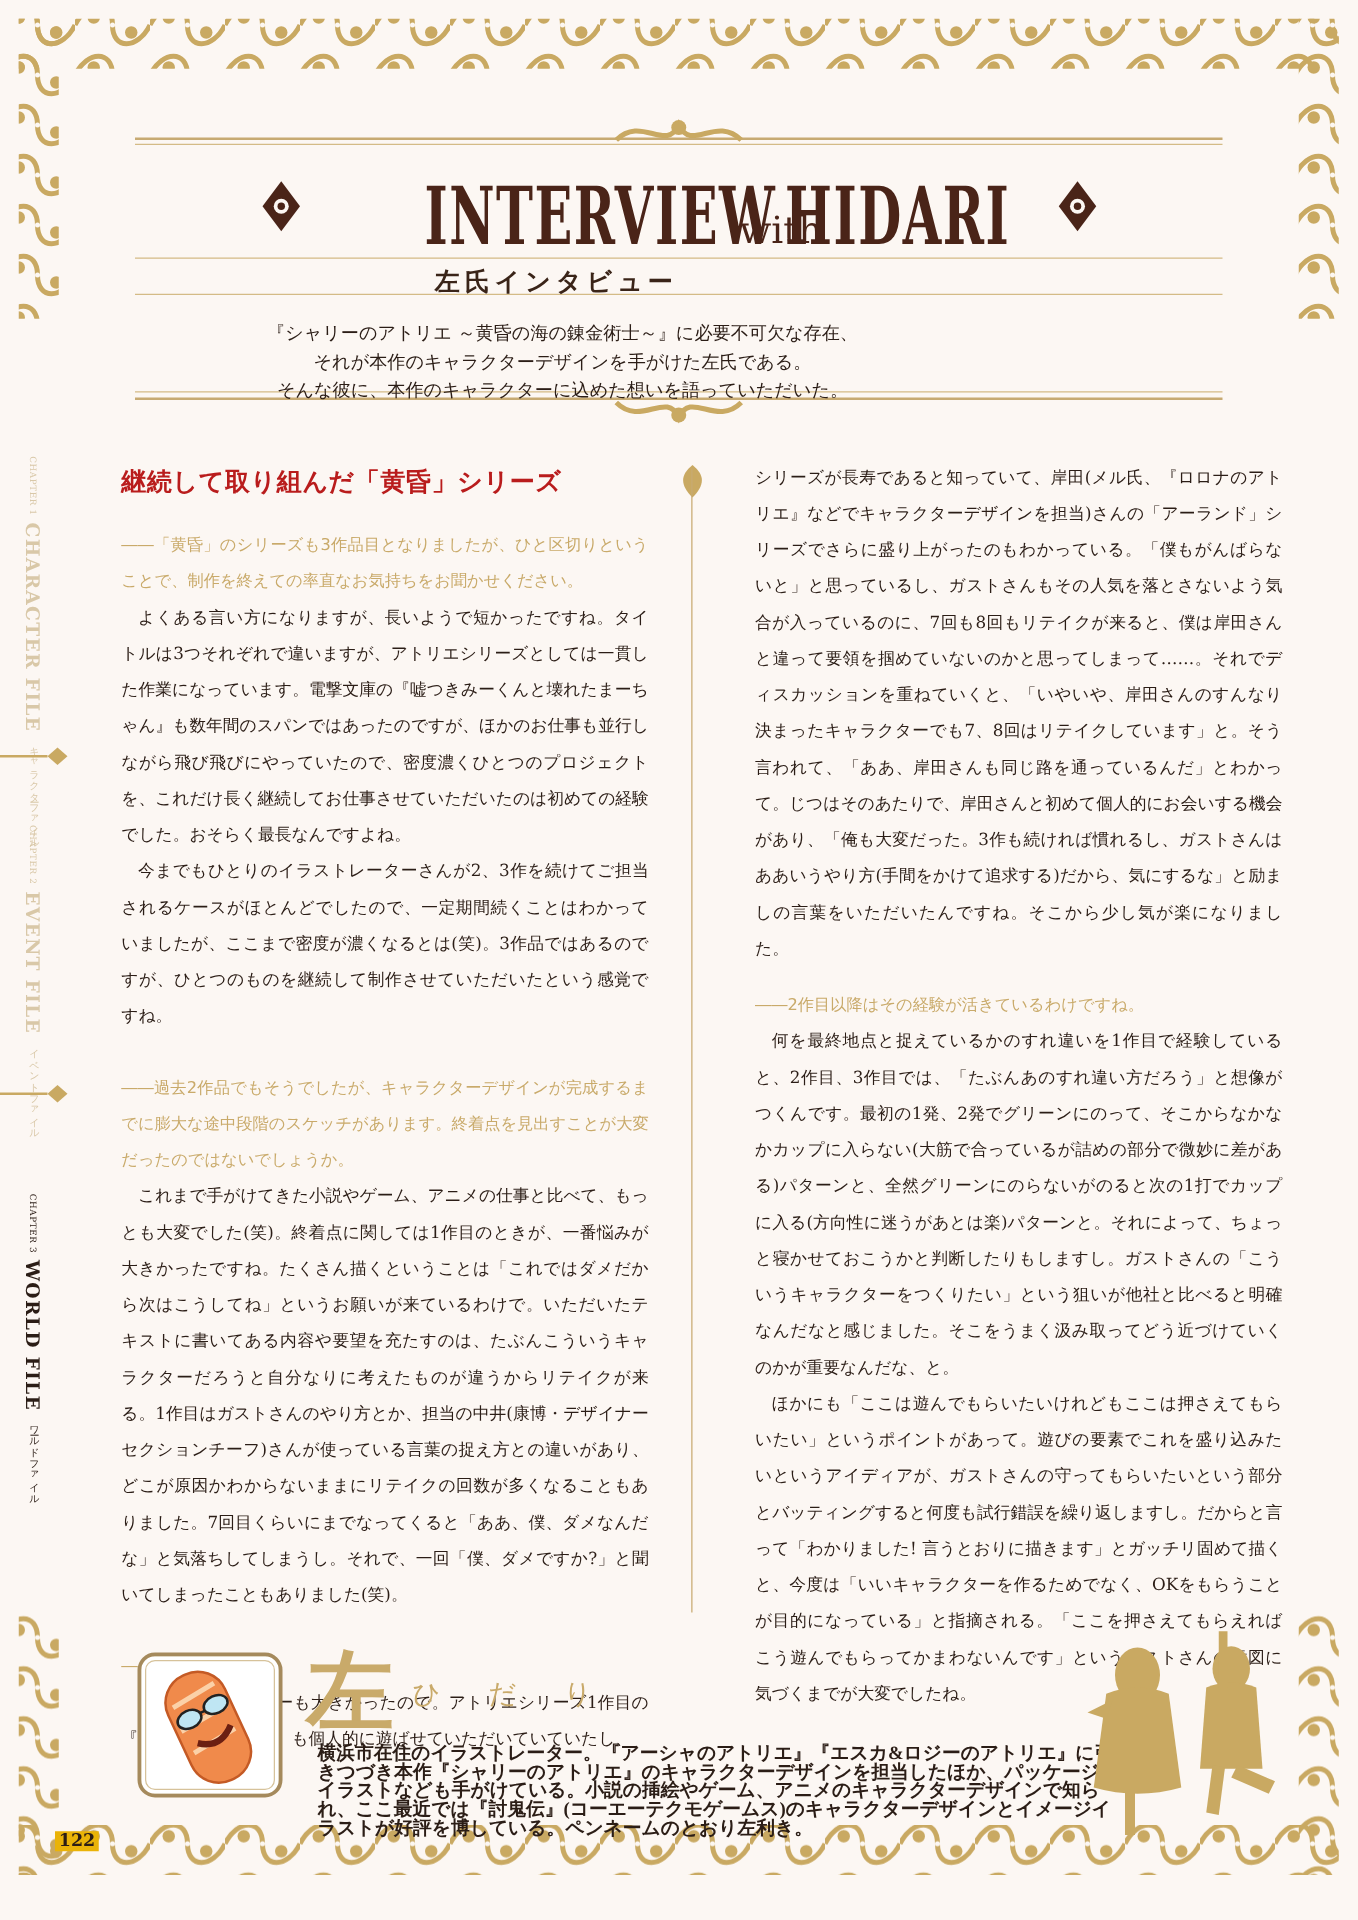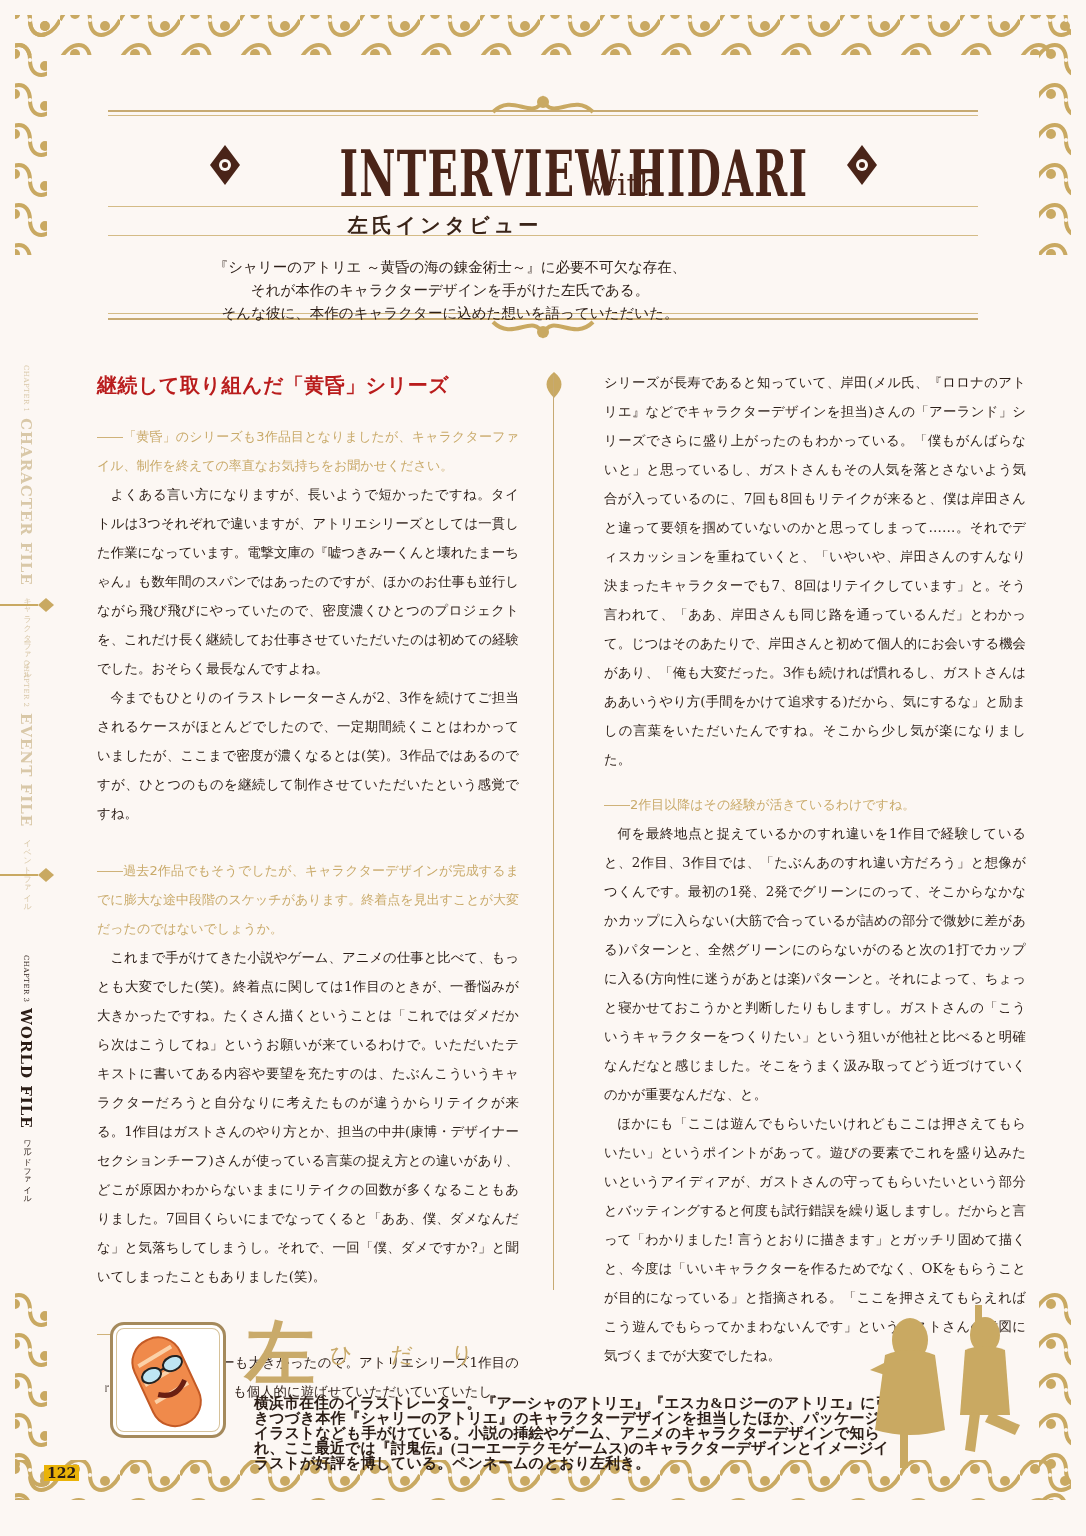--- a/index.html
+++ b/index.html
@@ -194,21 +194,21 @@
   <span class="jp">ワールドファイル</span>
 </div>
 
 <svg style="position:absolute;left:540px;top:370px" width="28" height="32">
   <path d="M14 2 C4 10, 4 18, 14 28 C24 18, 24 10, 14 2 Z" fill="#c9a962"></path>
 </svg>
 <div class="center-rule"></div>
 
 <div class="col col-left">
   <div class="section-heading">継続して取り組んだ「黄昏」シリーズ</div>
-  <div class="question">――「黄昏」のシリーズも3作品目となりましたが、キャラクターファイル、制作を終えての率直なお気持ちをお聞かせください。</div>
+  <div class="question">――「黄昏」のシリーズも3作品目となりましたが、ひと区切りということで、制作を終えての率直なお気持ちをお聞かせください。</div>
   <div class="answer">よくある言い方になりますが、長いようで短かったですね。タイトルは3つそれぞれで違いますが、アトリエシリーズとしては一貫した作業になっています。電撃文庫の『嘘つきみーくんと壊れたまーちゃん』も数年間のスパンではあったのですが、ほかのお仕事も並行しながら飛び飛びにやっていたので、密度濃くひとつのプロジェクトを、これだけ長く継続してお仕事させていただいたのは初めての経験でした。おそらく最長なんですよね。</div>
   <div class="answer">今までもひとりのイラストレーターさんが2、3作を続けてご担当されるケースがほとんどでしたので、一定期間続くことはわかっていましたが、ここまで密度が濃くなるとは(笑)。3作品ではあるのですが、ひとつのものを継続して制作させていただいたという感覚ですね。</div>
   <div class="gap"></div>
   <div class="question">――過去2作品でもそうでしたが、キャラクターデザインが完成するまでに膨大な途中段階のスケッチがあります。終着点を見出すことが大変だったのではないでしょうか。</div>
   <div class="answer">これまで手がけてきた小説やゲーム、アニメの仕事と比べて、もっとも大変でした(笑)。終着点に関しては1作目のときが、一番悩みが大きかったですね。たくさん描くということは「これではダメだから次はこうしてね」というお願いが来ているわけで。いただいたテキストに書いてある内容や要望を充たすのは、たぶんこういうキャラクターだろうと自分なりに考えたものが違うからリテイクが来る。1作目はガストさんのやり方とか、担当の中井(康博・デザイナーセクションチーフ)さんが使っている言葉の捉え方との違いがあり、どこが原因かわからないままにリテイクの回数が多くなることもありました。7回目くらいにまでなってくると「ああ、僕、ダメなんだな」と気落ちしてしまうし。それで、一回「僕、ダメですか?」と聞いてしまったこともありました(笑)。</div>
   <div class="gap"></div>
   <div class="question">――率直ですね(笑)。</div>
   <div class="answer">やはりプレッシャーも大きかったので。アトリエシリーズ1作目の『マリーのアトリエ』も個人的に遊ばせていただいていていたし、</div>
 </div>
 

